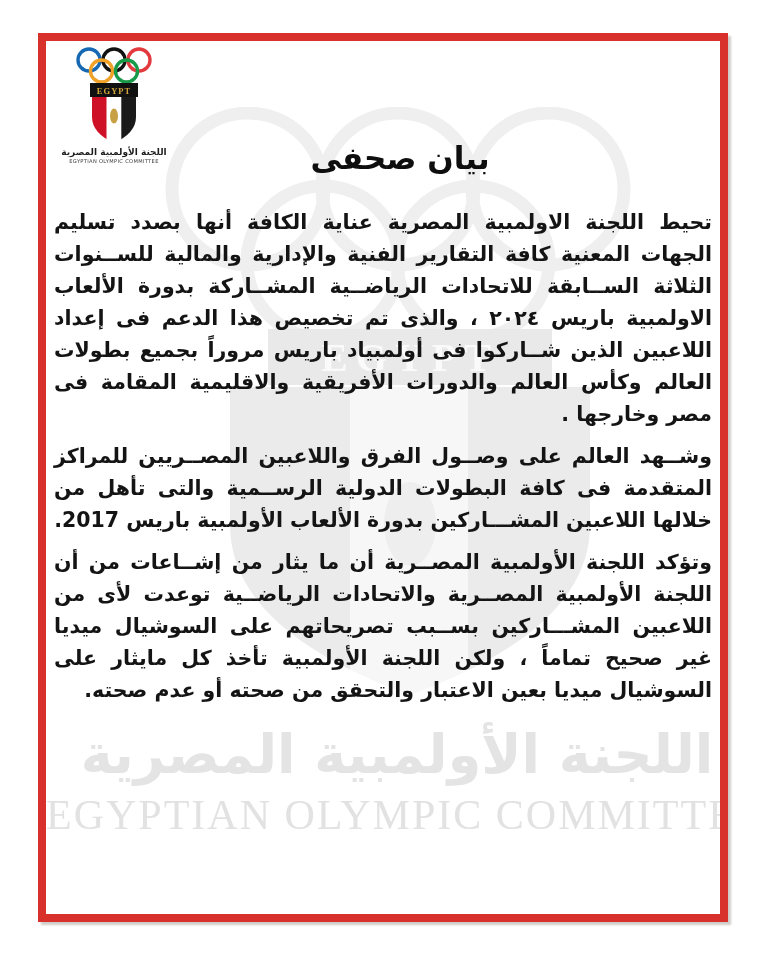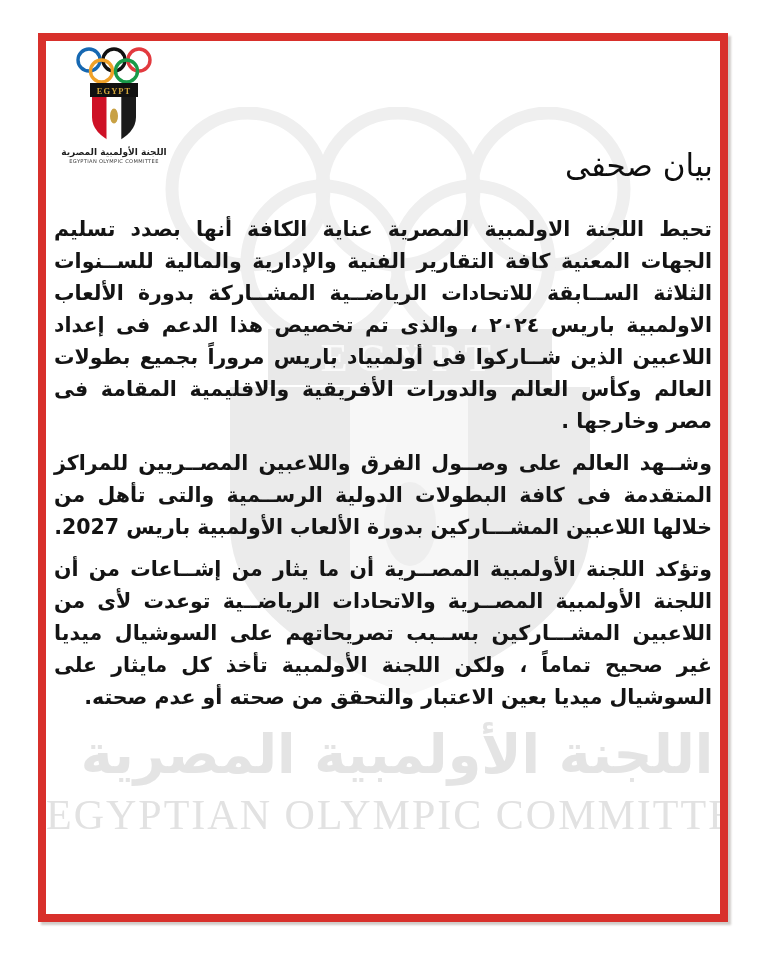--- a/index.html
+++ b/index.html
@@ -19,21 +19,21 @@
          font-family:"Liberation Serif",serif;font-size:42px;color:#e2e2e2;
          letter-spacing:2px;white-space:nowrap;}
   
   .content{position:relative;z-index:1;height:100%;box-sizing:border-box;
            padding:4px 8px;}
   .logo{position:absolute;left:12px;top:6px;width:112px;text-align:center;}
   .logo-rings{display:block;margin:0 auto;width:76px;height:38px;}
   .logo-shield{display:block;margin:-2px auto 0;width:48px;height:62px;}
   .logo-ar{font-size:9px;font-weight:bold;color:#1d1d1d;direction:rtl;margin-top:2px;white-space:nowrap;}
   .logo-en{font-size:6px;color:#3a3a3a;letter-spacing:.4px;white-space:nowrap;transform:scale(.85);}
-  .title{margin:16px;padding-top:86px;text-align:right;font-size:31px;font-weight:normal;
+  .title{margin:9px;padding-top:86px;text-align:center;font-size:31px;font-weight:bold;
          color:#0e0e0e;letter-spacing:1px;transform:translateX(17px);direction:rtl;}
   .body-text{margin-top:30px;}
   .body-par{margin:0 0 10px 0;direction:rtl;text-align:justify;font-size:20.5px;
             font-weight:bold;line-height:32px;color:#141414;}
   .signature{width:fit-content;margin:24px 0 0 46px;direction:rtl;font-size:25px;
              font-weight:bold;color:#0c0c0c;white-space:nowrap;letter-spacing:.5px;}
 </style>
 </head>
 <body>
 
@@ -92,19 +92,19 @@
         </g>
       </svg>
       <div class="logo-ar">اللجنة الأولمبية المصرية</div>
       <div class="logo-en">EGYPTIAN OLYMPIC COMMITTEE</div>
     </div>
 
     <h1 class="title">بيان صحفى</h1>
 
     <div class="body-text">
         <p class="body-par" dir="rtl">تحيط اللجنة الاولمبية المصرية عناية الكافة أنها بصدد تسليم الجهات المعنية كافة التقارير الفنية والإدارية والمالية للســنوات الثلاثة الســابقة للاتحادات الرياضــية المشــاركة بدورة الألعاب الاولمبية باريس ٢٠٢٤ ، والذى تم تخصيص هذا الدعم فى إعداد اللاعبين الذين شــاركوا فى أولمبياد باريس مروراً بجميع بطولات العالم وكأس العالم والدورات الأفريقية والاقليمية المقامة فى مصر وخارجها .</p>
-        <p class="body-par" dir="rtl">وشــهد العالم على وصــول الفرق واللاعبين المصــريين للمراكز المتقدمة فى كافة البطولات الدولية الرســمية والتى تأهل من خلالها اللاعبين المشـــاركين بدورة الألعاب الأولمبية باريس 2027.</p>
+        <p class="body-par" dir="rtl">وشــهد العالم على وصــول الفرق واللاعبين المصــريين للمراكز المتقدمة فى كافة البطولات الدولية الرســمية والتى تأهل من خلالها اللاعبين المشـــاركين بدورة الألعاب الأولمبية باريس 2017.</p>
         <p class="body-par" dir="rtl">وتؤكد اللجنة الأولمبية المصــرية أن ما يثار من إشــاعات من أن اللجنة الأولمبية المصــرية والاتحادات الرياضــية توعدت لأى من اللاعبين المشـــاركين بســبب تصريحاتهم على السوشيال ميديا غير صحيح تماماً ، ولكن اللجنة الأولمبية تأخذ كل مايثار على السوشيال ميديا بعين الاعتبار والتحقق من صحته أو عدم صحته.</p>
       </div>
 
 
   </div>
 </div>
 
 </body></html>

